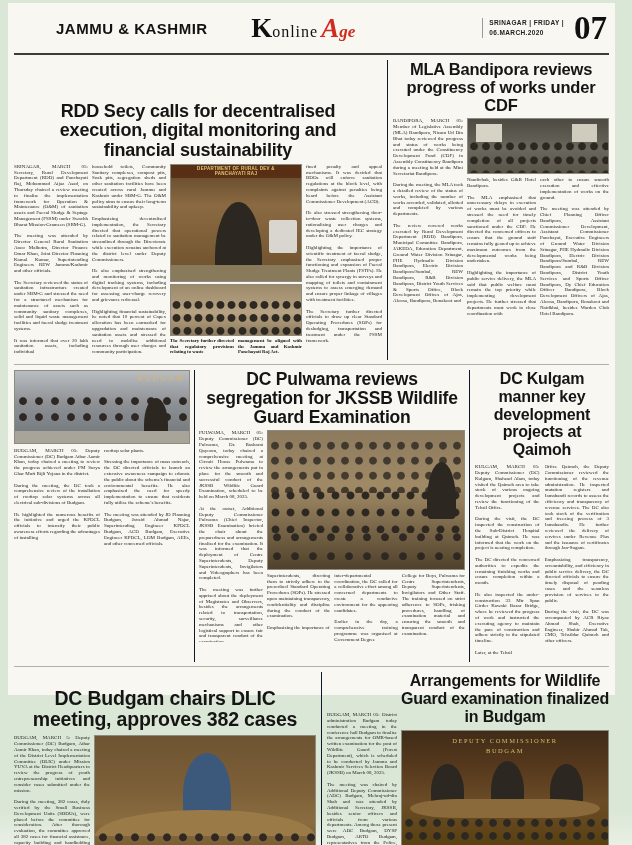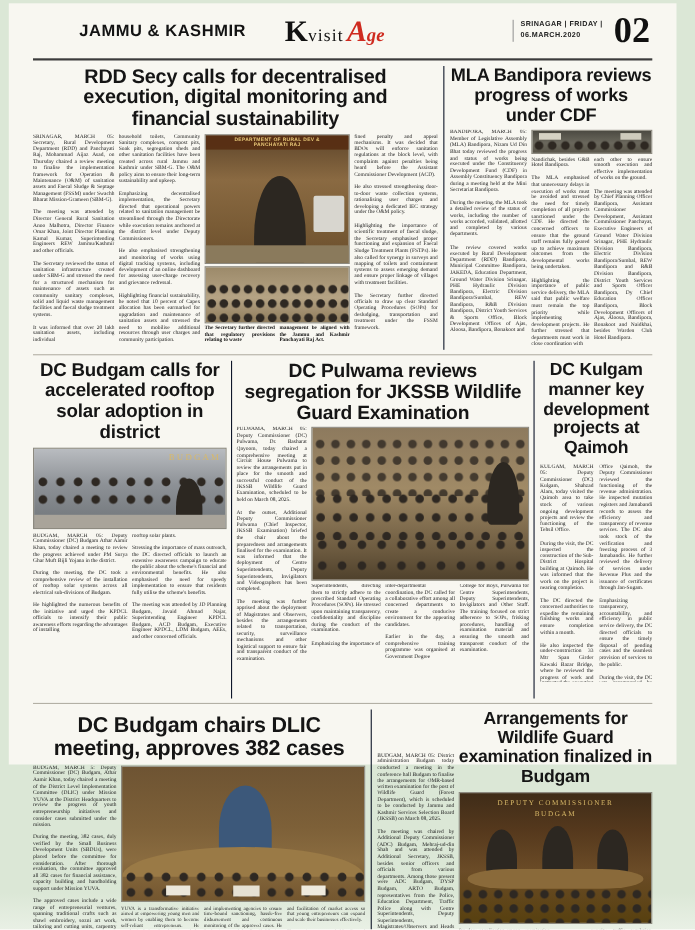--- a/index.html
+++ b/index.html
@@ -1,20 +1,20 @@
 <!DOCTYPE html>
 <html><head>
 <meta charset="utf-8">
 <style>
   html,body{margin:0;padding:0;}
   .canvas{position:relative;width:632px;height:845px;overflow:hidden;
           background:linear-gradient(180deg,#dbe7d6 0%,#dbe7d6 96%,#e9f0e5 100%);
           font-family:"Liberation Sans",sans-serif;}
   .paper{position:absolute;left:8px;top:3px;width:607px;height:692px;background:#f8f7f1;
-         padding:0 22px;box-sizing:border-box;}
+         padding:0 6px;box-sizing:border-box;}
   
   .hdr{display:flex;align-items:center;height:50px;border-bottom:2.5px solid #3c3c3c;position:relative;}
   .section-title{font-size:15px;font-weight:bold;color:#131313;letter-spacing:.5px;margin-left:42px;}
   .masthead{position:absolute;left:50%;transform:translateX(-58%);display:flex;align-items:baseline;
             font-family:"Liberation Serif",serif;white-space:nowrap;}
   .mh-k{font-size:27px;color:#111;font-weight:bold;}
   .mh-ashmir{font-size:16px;color:#111;letter-spacing:1px;}
   .mh-A{font-size:27px;color:#cf2b20;font-style:italic;font-weight:bold;margin-left:3px;}
   .mh-ge{font-size:17px;color:#cf2b20;font-style:italic;font-weight:bold;}
   .hdr-right{margin-left:auto;display:flex;align-items:center;gap:10px;padding-right:2px;}
@@ -43,36 +43,36 @@
 </head>
 <body>
 
 <div class="canvas">
   <div class="paper">
 
     <div class="hdr">
       <div class="section-title">JAMMU &amp; KASHMIR</div>
       <div class="masthead">
         <span class="mh-k">K</span>
-          <span class="mh-ashmir">visit</span>
+          <span class="mh-ashmir">online</span>
           <span class="mh-A">A</span>
           <span class="mh-ge">ge</span>
       </div>
       <div class="hdr-right">
         <div class="dateblock">
           <div>SRINAGAR | FRIDAY |</div>
           <div>06.MARCH.2020</div>
         </div>
-        <div class="pageno">02</div>
+        <div class="pageno">07</div>
       </div>
     </div>
 
     <div class="row" style="padding:5px 0 4px;">
 
-      <div style="width:368px;">
+      <div style="width:368px;margin-top:42px;">
         <div class="hl" style="font-size:18px;line-height:1.07;margin:0 8px 4px;">RDD Secy calls for decentralised execution, digital monitoring and financial sustainability</div>
         <div style="display:flex;gap:4px;height:196px;">
           <div class="col" style="width:74px;">SRINAGAR, MARCH 05: Secretary, Rural Development Department (RDD) and Panchayati Raj, Mohammad Aijaz Asad, on Thursday chaired a review meeting to finalise the implementation framework for Operation &amp; Maintenance (O&amp;M) of sanitation assets and Faecal Sludge &amp; Septage Management (FSSM) under Swachh Bharat Mission-Grameen (SBM-G).
 
 The meeting was attended by Director General Rural Sanitation Anoo Malhotra, Director Finance Omar Khan, Joint Director Planning Kamal Kumar, Superintending Engineers REW Jammu/Kashmir and other officials.
 
 The Secretary reviewed the status of sanitation infrastructure created under SBM-G and stressed the need for a structured mechanism for maintenance of assets such as community sanitary complexes, solid and liquid waste management facilities and faecal sludge treatment systems.
 
 It was informed that over 20 lakh sanitation assets, including individual</div>
           <div class="col" style="width:74px;">household toilets, Community Sanitary complexes, compost pits, Soak pits, segregation sheds and other sanitation facilities have been created across rural Jammu and Kashmir under SBM-G. The O&amp;M policy aims to ensure their long-term sustainability and upkeep.
@@ -136,21 +136,20 @@
           </div>
         </div>
       </div>
     </div>
 
     <div class="rowsep"></div>
 
     <div class="row" style="padding:5px 0 4px;">
 
       <div style="width:176px;">
-        <div class="hl" style="font-size:17px;line-height:1.1;margin:0 4px 4px;">DC Budgam calls for accelerated rooftop solar adoption in district</div>
         <div class="ph" style="height:72px;background:linear-gradient(180deg,#b9bcc0,#8d9196 45%,#6f7478);">
           <div class="gold-wm" style="right:4px;top:3px;font-size:8px;letter-spacing:2px;">BUDGAM</div>
           <div class="crowd" style="top:34%;bottom:20%;background-size:16px 16px;"></div>
           <div class="fig" style="right:12%;top:38%;width:14%;height:55%;"></div>
           <div style="position:absolute;left:0;right:0;bottom:0;height:16%;background:#a9a49a;"></div>
         </div>
         <div style="display:flex;gap:4px;height:150px;margin-top:4px;">
           <div class="col" style="flex:1;">BUDGAM, MARCH 05: Deputy Commissioner (DC) Budgam Athar Aamir Khan, today chaired a meeting to review the progress achieved under PM Surya Ghar Muft Bijli Yojana in the district.
 
 During the meeting, the DC took a comprehensive review of the installation of rooftop solar systems across all electrical sub-divisions of Budgam.
@@ -213,21 +212,21 @@
 During the visit, the DC was accompanied by ACR Riyaz Ahmad Shah, Executive Engineer, Shabir Ahmad Tak, CMO, Tehsildar Qaimoh and other officers.</div>
         </div>
       </div>
     </div>
 
     <div class="rowsep"></div>
 
     <div class="row" style="padding:5px 0 0;">
 
       <div style="width:302px;">
-        <div class="hl" style="font-size:19.5px;line-height:1.08;margin:4px 14px 5px;">DC Budgam chairs DLIC meeting, approves 382 cases</div>
+        <div class="hl" style="font-size:19.5px;line-height:1.08;margin:16px 14px 5px;">DC Budgam chairs DLIC meeting, approves 382 cases</div>
         <div style="display:flex;gap:4px;height:218px;">
           <div class="col" style="width:76px;">BUDGAM, MARCH 5: Deputy Commissioner (DC) Budgam, Athar Aamir Khan, today chaired a meeting of the District Level Implementation Committee (DLIC) under Mission YUVA at the District Headquarters to review the progress of youth entrepreneurship initiatives and consider cases submitted under the mission.
 
 During the meeting, 382 cases, duly verified by the Small Business Development Units (SBDUs), were placed before the committee for consideration. After thorough evaluation, the committee approved all 382 cases for financial assistance, capacity building and handholding support under Mission YUVA.
 
 The approved cases include a wide range of entrepreneurial ventures, spanning traditional crafts such as shawl embroidery, sozni art work, tailoring and cutting units, carpentry and joinery workshops, as well as modern and service-oriented businesses including food carriers, dairy units, repair shops, stationery and printing units, food businesses, retail stores, packaging units and other micro-enterprise activities.
 
 Speaking on the occasion, the DC said that Mission</div>
           <div style="flex:1;display:flex;flex-direction:column;">
             <div class="ph" style="height:122px;background:linear-gradient(180deg,#6e5433,#7d6038 45%,#8a6c40 70%,#73562f);">

